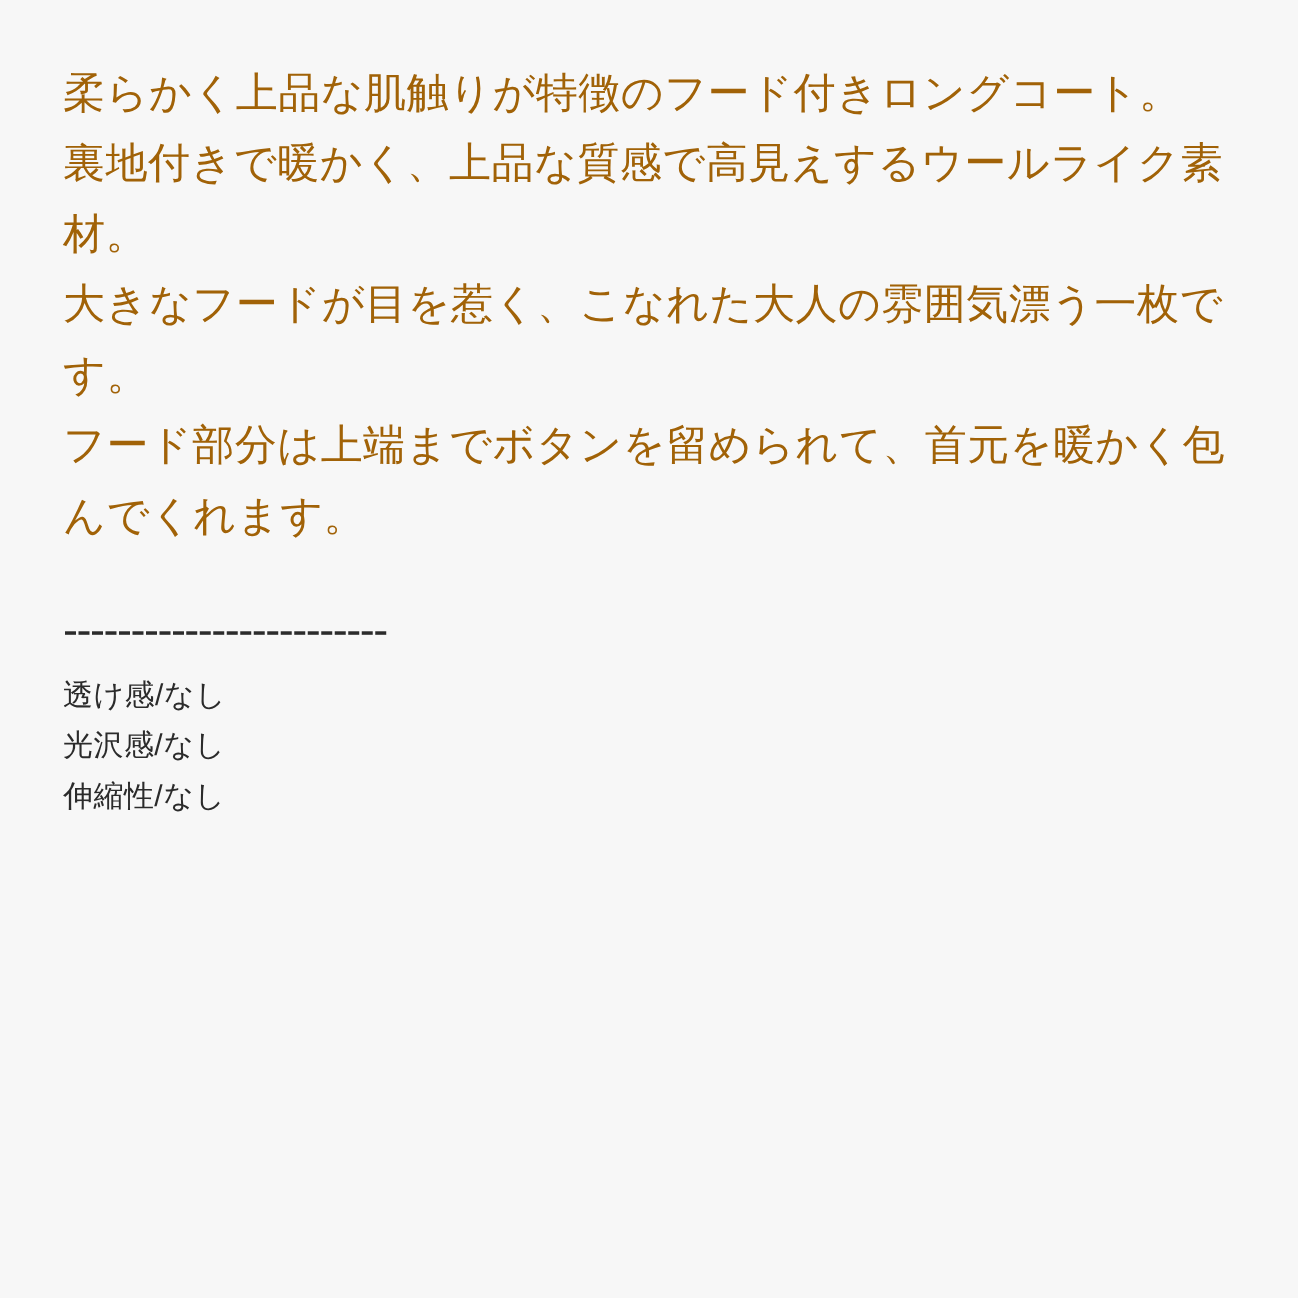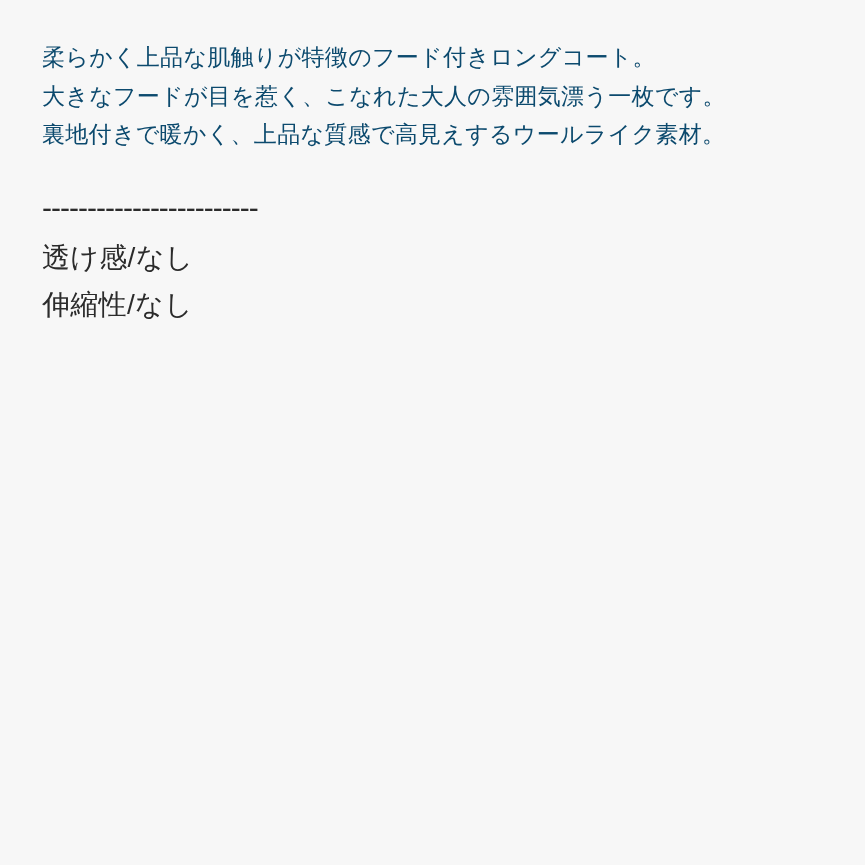--- a/index.html
+++ b/index.html
@@ -15,24 +15,24 @@
     overflow: hidden;
   }
   .page {
     box-sizing: border-box;
     width: 865px;
     height: 865px;
     padding: 38px 42px 0 42px;
     background: #f7f7f7;
   }
   .description-block {
-    font-size: 23px;
+    font-size: 28px;
     line-height: 1.68;
     letter-spacing: 0.3px;
-    color: #0c4a6e;
+    color: #a16207;
   }
   .description-line {
     display: block;
     white-space: normal;
     word-break: break-all;
   }
   .spacer {
     height: 34px;
   }
   .divider-text {
@@ -41,40 +41,42 @@
     letter-spacing: -1px;
     color: #2b2b2b;
     white-space: nowrap;
     overflow: hidden;
   }
   .spec-list {
     margin-top: 6px;
   }
   .spec-line {
     display: block;
-    font-size: 28px;
+    font-size: 20px;
     line-height: 1.68;
     letter-spacing: 0.3px;
     color: #2b2b2b;
   }
 </style>
 </head>
 <body>
 
 <div class="page">
 
   <div class="description-block">
     <span class="description-line">柔らかく上品な肌触りが特徴のフード付きロングコート。</span>
+    <span class="description-line">裏地付きで暖かく、上品な質感で高見えするウールライク素材。</span>
     <span class="description-line">大きなフードが目を惹く、こなれた大人の雰囲気漂う一枚です。</span>
-    <span class="description-line">裏地付きで暖かく、上品な質感で高見えするウールライク素材。</span>
+    <span class="description-line">フード部分は上端までボタンを留められて、首元を暖かく包んでくれます。</span>
   </div>
 
   <div class="spacer"></div>
 
   <div class="divider-text">------------------------</div>
 
   <div class="spec-list">
     <span class="spec-line">透け感/なし</span>
+    <span class="spec-line">光沢感/なし</span>
     <span class="spec-line">伸縮性/なし</span>
 
   </div>
 
 </div>
 
 </body></html>

